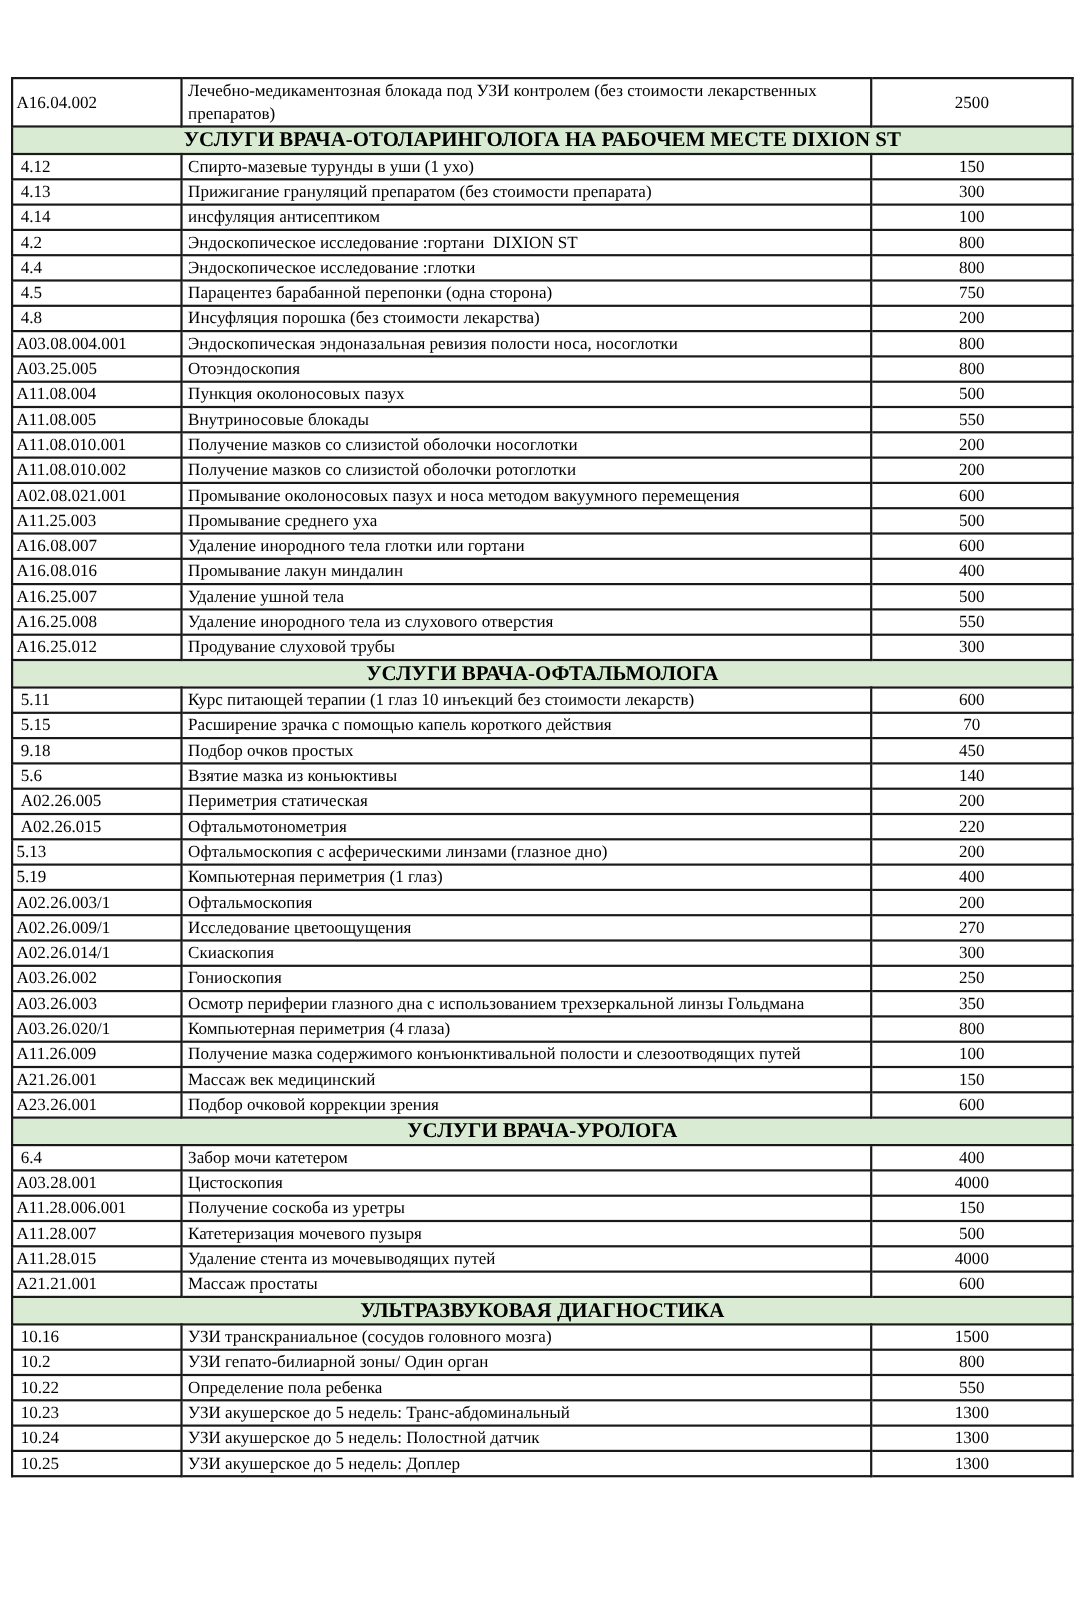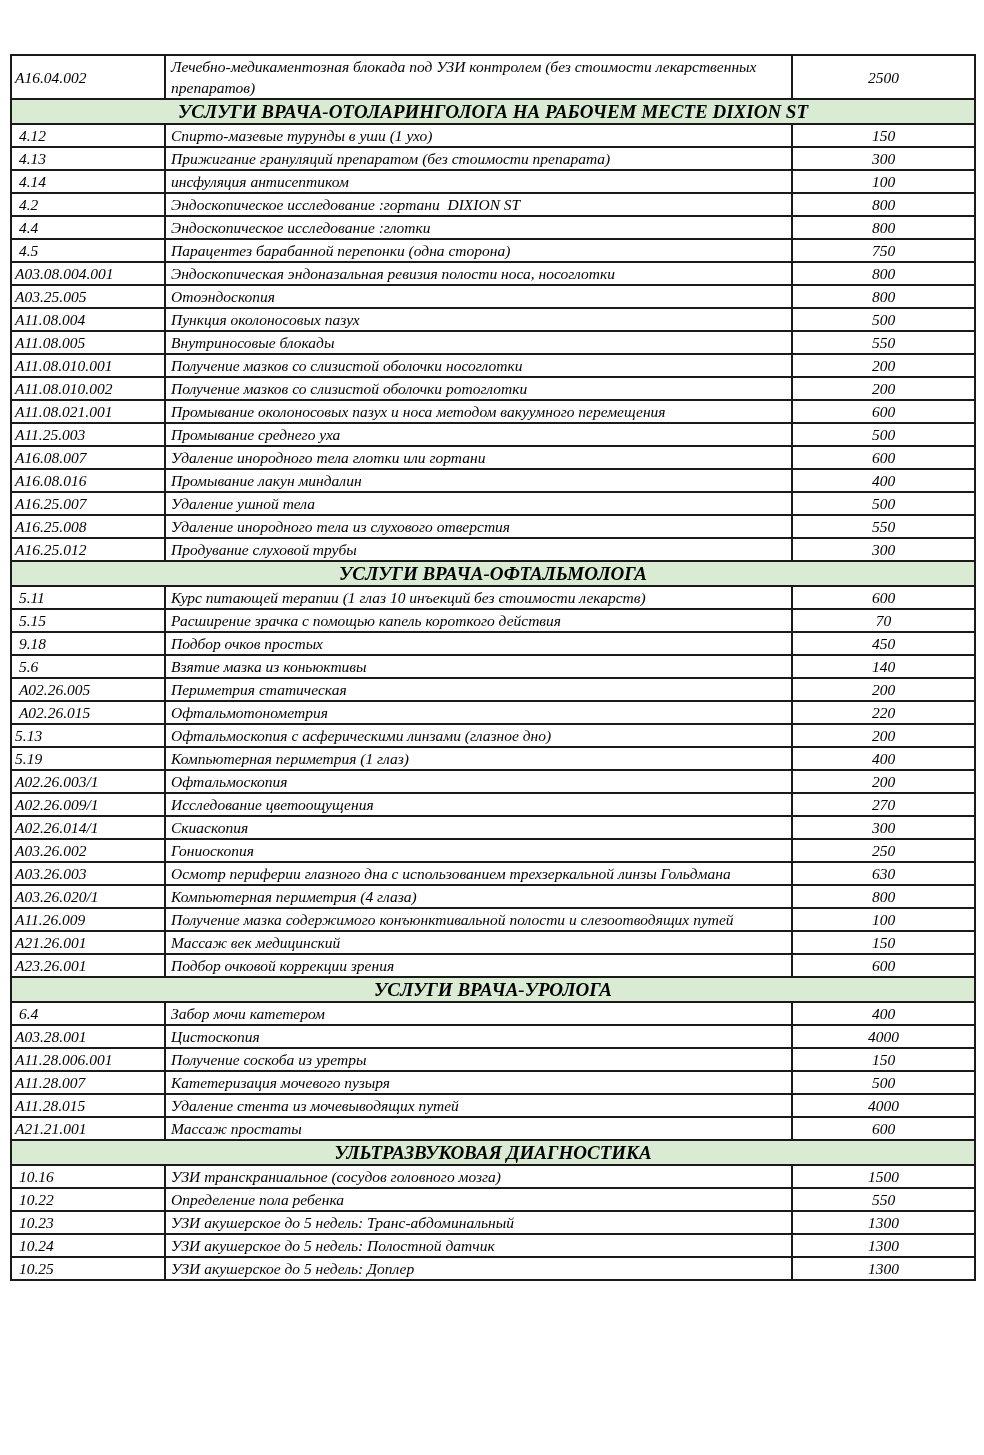--- a/index.html
+++ b/index.html
@@ -7,22 +7,21 @@
     padding: 0;
     background: #ffffff;
     width: 984px;
     height: 1455px;
     font-family: "Liberation Serif", serif;
     color: #000000;
   }
   .sheet {
     position: absolute;
     left: 10px;
-    top: 54px;
-    font-style: italic;
+    top: 70px;
   }
   table.price-table {
     border-collapse: collapse;
     table-layout: fixed;
     width: 954px;
     background: #ffffff;
   }
   td {
     border: 2px solid var(--border-color, #1a1a1a);
     font-size: 15.5px;
@@ -90,20 +89,25 @@
           <td class="code-cell"> 4.4</td>
           <td class="service-name-cell">Эндоскопическое исследование :глотки</td>
           <td class="price-cell">800</td>
         </tr>
         <tr>
           <td class="code-cell"> 4.5</td>
           <td class="service-name-cell">Парацентез барабанной перепонки (одна сторона)</td>
           <td class="price-cell">750</td>
         </tr>
         <tr>
+          <td class="code-cell"> 4.8</td>
+          <td class="service-name-cell">Инсуфляция порошка (без стоимости лекарства)</td>
+          <td class="price-cell">200</td>
+        </tr>
+        <tr>
           <td class="code-cell">А03.08.004.001</td>
           <td class="service-name-cell">Эндоскопическая эндоназальная ревизия полости носа, носоглотки</td>
           <td class="price-cell">800</td>
         </tr>
         <tr>
           <td class="code-cell">А03.25.005</td>
           <td class="service-name-cell">Отоэндоскопия</td>
           <td class="price-cell">800</td>
         </tr>
         <tr>
@@ -120,21 +124,21 @@
           <td class="code-cell">А11.08.010.001</td>
           <td class="service-name-cell">Получение мазков со слизистой оболочки носоглотки</td>
           <td class="price-cell">200</td>
         </tr>
         <tr>
           <td class="code-cell">А11.08.010.002</td>
           <td class="service-name-cell">Получение мазков со слизистой оболочки ротоглотки</td>
           <td class="price-cell">200</td>
         </tr>
         <tr>
-          <td class="code-cell">А11.08.021.001</td>
+          <td class="code-cell">А02.08.021.001</td>
           <td class="service-name-cell">Промывание околоносовых пазух и носа методом вакуумного перемещения</td>
           <td class="price-cell">600</td>
         </tr>
         <tr>
           <td class="code-cell">А11.25.003</td>
           <td class="service-name-cell">Промывание среднего уха</td>
           <td class="price-cell">500</td>
         </tr>
         <tr>
           <td class="code-cell">А16.08.007</td>
@@ -220,21 +224,21 @@
           <td class="price-cell">300</td>
         </tr>
         <tr>
           <td class="code-cell">А03.26.002</td>
           <td class="service-name-cell">Гониоскопия</td>
           <td class="price-cell">250</td>
         </tr>
         <tr>
           <td class="code-cell">А03.26.003</td>
           <td class="service-name-cell">Осмотр периферии глазного дна с использованием трехзеркальной линзы Гольдмана</td>
-          <td class="price-cell">630</td>
+          <td class="price-cell">350</td>
         </tr>
         <tr>
           <td class="code-cell">А03.26.020/1</td>
           <td class="service-name-cell">Компьютерная периметрия (4 глаза)</td>
           <td class="price-cell">800</td>
         </tr>
         <tr>
           <td class="code-cell">А11.26.009</td>
           <td class="service-name-cell">Получение мазка содержимого конъюнктивальной полости и слезоотводящих путей</td>
           <td class="price-cell">100</td>
@@ -282,20 +286,25 @@
           <td class="service-name-cell">Массаж простаты</td>
           <td class="price-cell">600</td>
         </tr>
         <tr>
           <td colspan="3" class="section">УЛЬТРАЗВУКОВАЯ ДИАГНОСТИКА</td>
         </tr>
         <tr>
           <td class="code-cell"> 10.16</td>
           <td class="service-name-cell">УЗИ транскраниальное (сосудов головного мозга)</td>
           <td class="price-cell">1500</td>
+        </tr>
+        <tr>
+          <td class="code-cell"> 10.2</td>
+          <td class="service-name-cell">УЗИ гепато-билиарной зоны/ Один орган</td>
+          <td class="price-cell">800</td>
         </tr>
         <tr>
           <td class="code-cell"> 10.22</td>
           <td class="service-name-cell">Определение пола ребенка</td>
           <td class="price-cell">550</td>
         </tr>
         <tr>
           <td class="code-cell"> 10.23</td>
           <td class="service-name-cell">УЗИ акушерское до 5 недель: Транс-абдоминальный</td>
           <td class="price-cell">1300</td>

